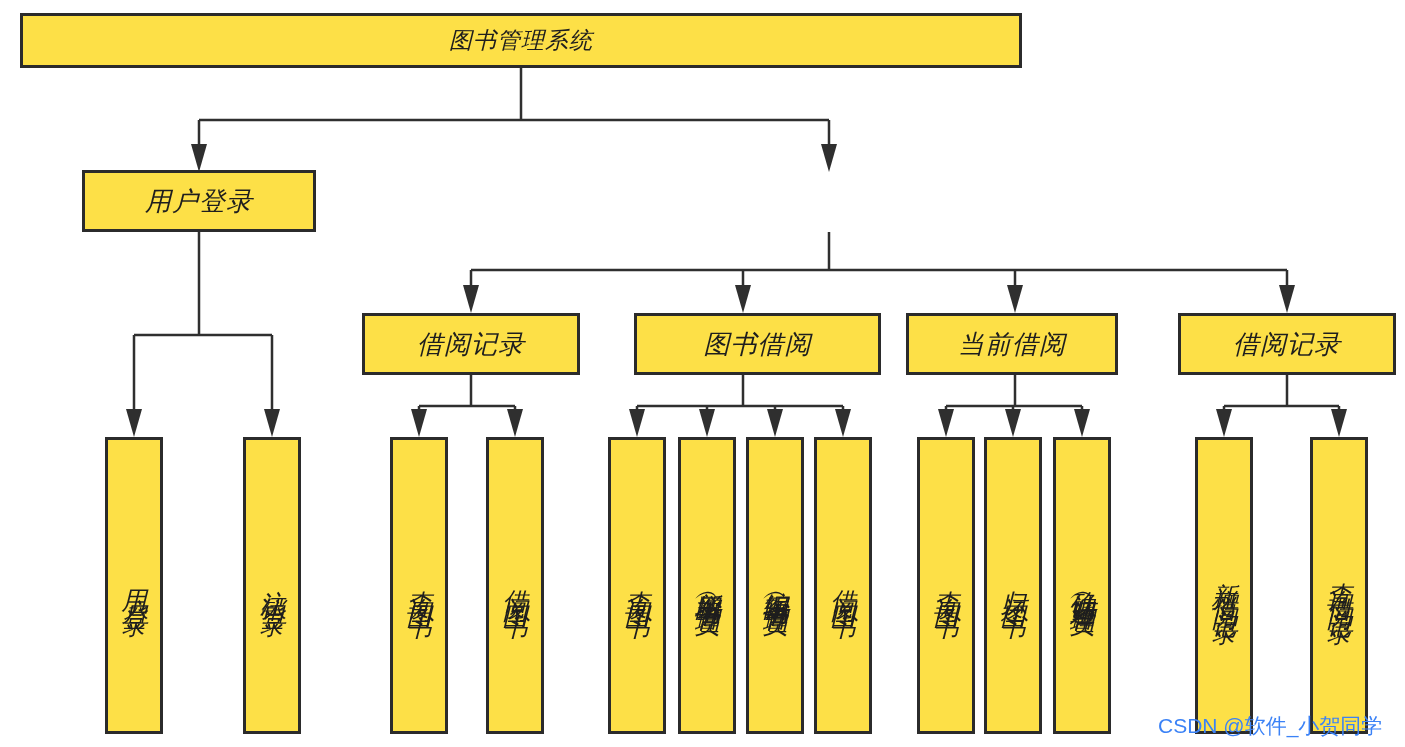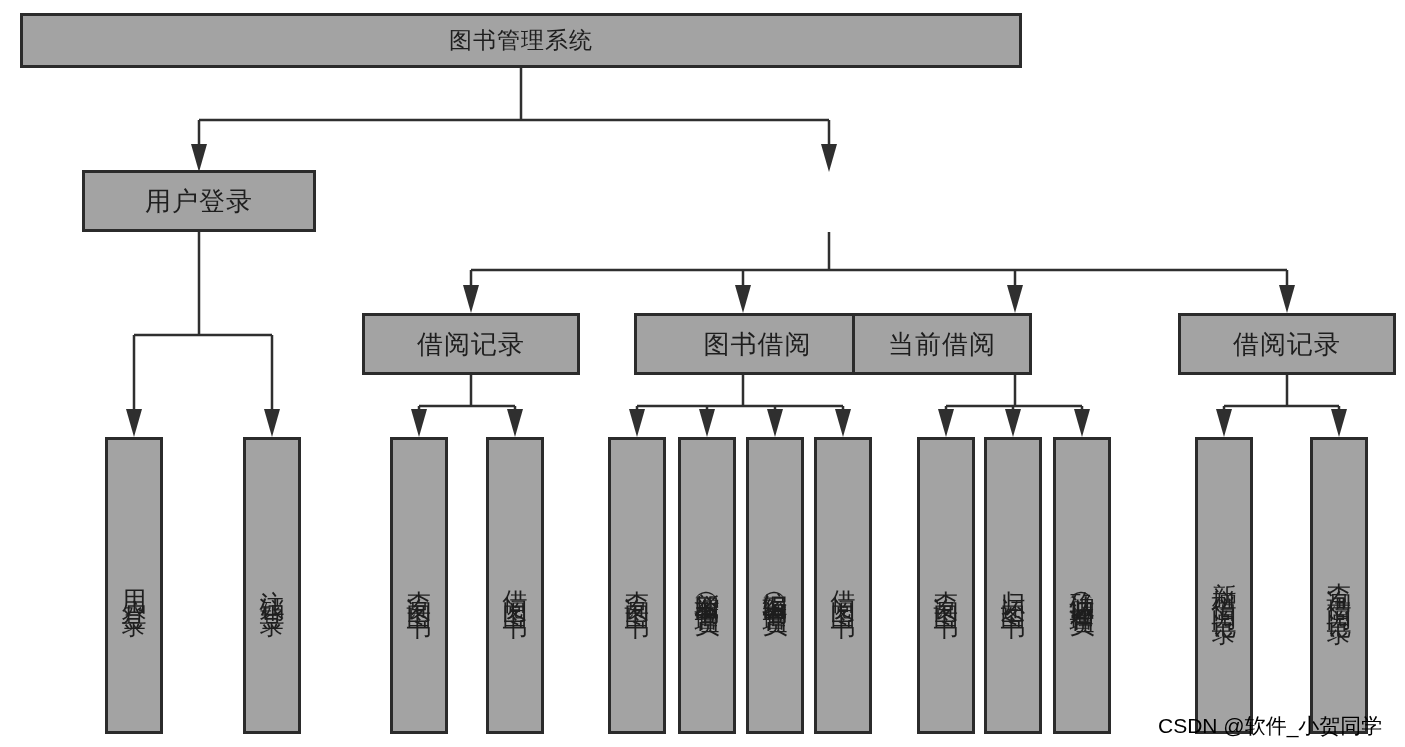--- a/index.html
+++ b/index.html
@@ -19,26 +19,27 @@
   .connector-layer {
     position: absolute;
     left: 0; top: 0;
     width: 1405px;
     height: 747px;
     z-index: 1;
   }
   .node {
     position: absolute;
     box-sizing: border-box;
-    background: #a3a3a3;
+    background: #fde047;
     border: 3px solid #2b2b2b;
     display: flex;
     align-items: center;
     justify-content: center;
     z-index: 2;
+    font-style: italic;
   }
   .hlabel {
     font-size: 26px;
     letter-spacing: 1px;
     white-space: nowrap;
     color: #1e1e1e;
   }
   .hlabel.root-size {
     font-size: 23px;
   }
@@ -52,21 +53,21 @@
     white-space: nowrap;
   }
   .vlabel.long {
     letter-spacing: 3px;
   }
   .watermark {
     position: absolute;
     left: 1158px;
     top: 712px;
     font-size: 21px;
-    color: #000000;
+    color: #3b82f6;
     z-index: 5;
     white-space: nowrap;
   }
   .line {
     stroke: #2f2f2f;
     stroke-width: 2.5;
     fill: none;
   }
   .arrow {
     fill: #2f2f2f;
@@ -122,21 +123,21 @@
   <div class="node" style="left:82px;top:170px;width:234px;height:62px">
     <span class="hlabel">用户登录</span>
   </div>
 
   <div class="node" style="left:362px;top:313px;width:218px;height:62px">
     <span class="hlabel">借阅记录</span>
   </div>
   <div class="node" style="left:634px;top:313px;width:247px;height:62px">
     <span class="hlabel">图书借阅</span>
   </div>
-  <div class="node" style="left:852px;top:313px;width:180px;height:62px">
+  <div class="node" style="left:906px;top:313px;width:212px;height:62px">
     <span class="hlabel">当前借阅</span>
   </div>
   <div class="node" style="left:1178px;top:313px;width:218px;height:62px">
     <span class="hlabel">借阅记录</span>
   </div>
 
   <div class="node" style="left:105px;top:437px;width:58px;height:297px">
     <span class="vlabel">用户登录</span>
   </div>
   <div class="node" style="left:243px;top:437px;width:58px;height:297px">

